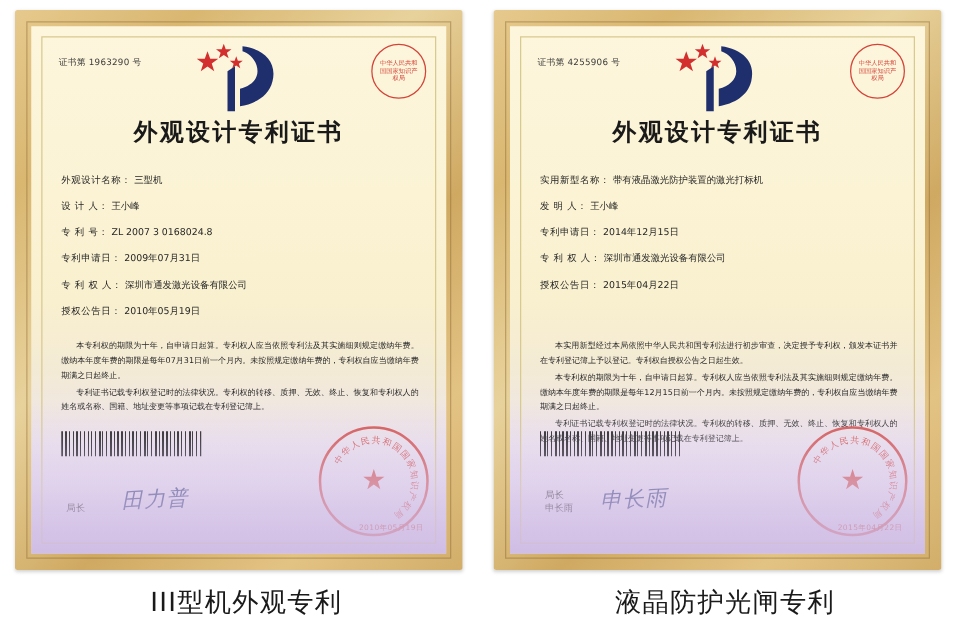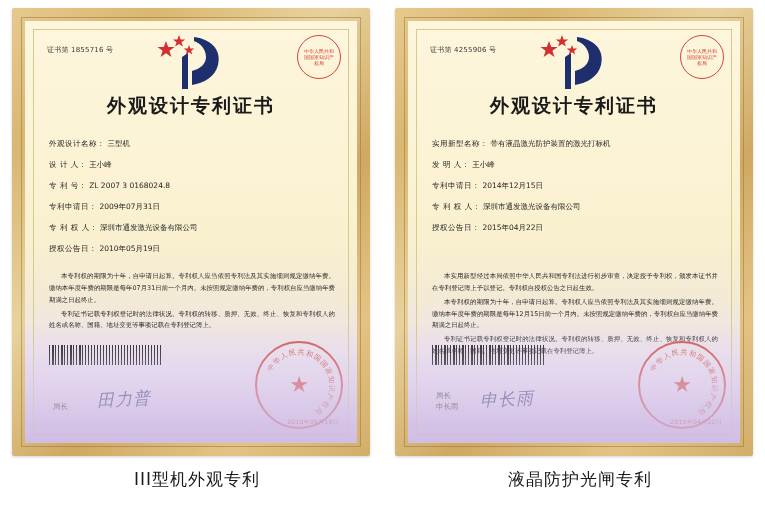--- a/index.html
+++ b/index.html
@@ -243,39 +243,39 @@
     white-space: nowrap;
     opacity: 0.95;
   }
 
   .caption {
     position: absolute;
     left: 0;
     right: 0;
     top: 468px;
     text-align: center;
-    font-size: 17px;
+    font-size: 21px;
     color: #1a1a1a;
     font-family: "DejaVu Sans", "Liberation Sans", sans-serif;
     letter-spacing: 1px;
     padding-left: 12px;
   }
 </style>
 </head>
 <body>
 
 <div class="page">
 
   <div class="cert-wrap left">
     <div class="frame">
       <div class="frame-inner-edge"></div>
       <div class="mat">
         <div class="mat-border"></div>
 
-        <div class="cert-no">证书第 1855716 号</div>
+        <div class="cert-no">证书第 1963290 号</div>
 
         <svg class="logo" viewBox="0 0 86 62">
           <polygon points="18,10 20.2,16 26.6,16 21.4,19.8 23.4,26 18,22.2 12.6,26 14.6,19.8 9.4,16 15.8,16" fill="#d32f2f"></polygon>
           <polygon points="31,4 32.6,8.4 37.2,8.4 33.5,11.2 34.9,15.6 31,12.9 27.1,15.6 28.5,11.2 24.8,8.4 29.4,8.4" fill="#d32f2f"></polygon>
           <polygon points="41,14 42.3,17.6 46.2,17.6 43.1,19.9 44.2,23.6 41,21.3 37.8,23.6 38.9,19.9 35.8,17.6 39.7,17.6" fill="#d32f2f"></polygon>
           <path d="M46 6 C62 8, 74 18, 70 34 C67 46, 56 52, 44 54 L44 40 C52 38, 58 33, 58 26 C58 18, 52 12, 46 10 Z" fill="#1f2f6e"></path>
           <path d="M40 22 L40 58 L34 58 L34 26 Z" fill="#1f2f6e"></path>
         </svg>
 
         <div class="seal-top">

